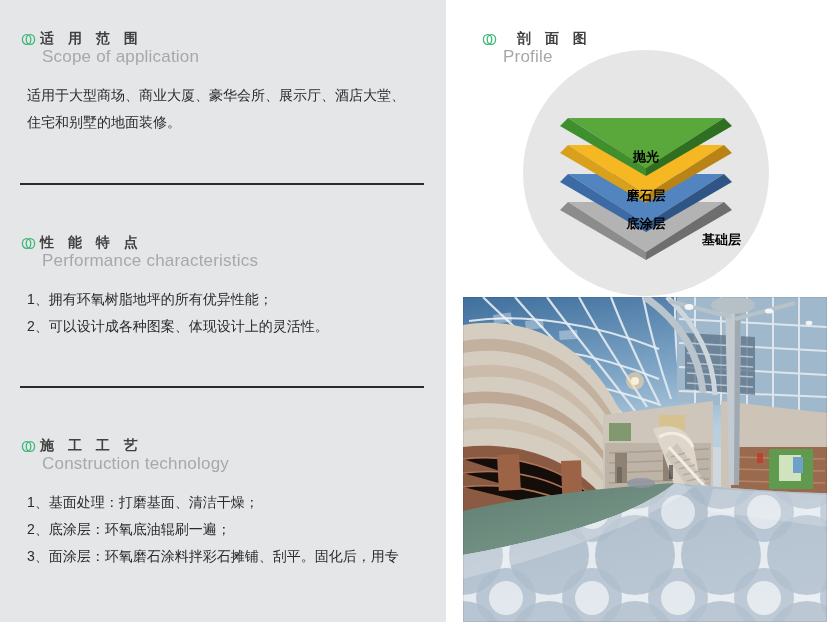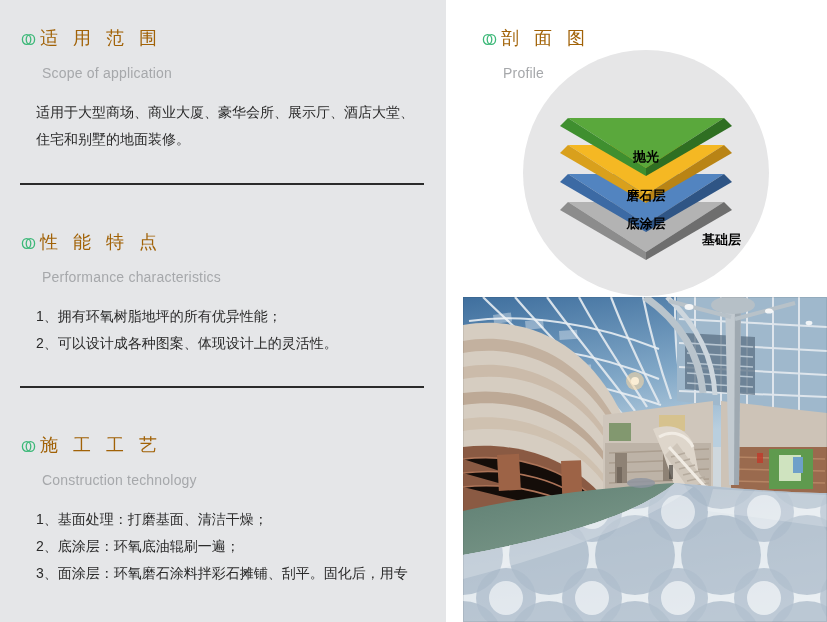--- a/index.html
+++ b/index.html
@@ -5,33 +5,33 @@
   html,body{margin:0;padding:0;background:#fff;}
   body{width:827px;height:622px;position:relative;overflow:hidden;
        font-family:"Liberation Sans","DejaVu Sans",sans-serif;}
 
   
   #left-panel{position:absolute;left:0;top:0;width:446px;height:622px;background:#e5e6e8;}
 
   .section{position:absolute;left:0;width:446px;}
   .sec-head{display:flex;align-items:flex-start;padding-left:20px;}
   .mark-icon{width:17px;height:17px;margin-right:3px;margin-top:3px;flex:none;}
-  .sec-title{font-size:18px;font-weight:normal;color:#a16207;letter-spacing:5px;line-height:21px;
+  .sec-title{font-size:14px;font-weight:bold;color:#404040;letter-spacing:5px;line-height:21px;
              white-space:nowrap;}
-  .sec-sub{padding-left:42px;font-size:14px;color:#a6a8ab;margin-top:18px;line-height:13px;
+  .sec-sub{padding-left:42px;font-size:17px;color:#a6a8ab;margin-top:1px;line-height:13px;
            letter-spacing:.2px;}
-  .sec-body{padding-left:36px;padding-right:22px;margin-top:19px;font-size:14px;color:#2b2b2b;
+  .sec-body{padding-left:27px;padding-right:22px;margin-top:19px;font-size:14px;color:#2b2b2b;
             line-height:27px;}
   .sec-body p{margin:0;}
 
   .divider{position:absolute;left:20px;width:404px;height:0;border-top:2px solid #2b2b2b;}
 
   
   #profile-head{position:absolute;left:481px;top:28px;}
-  #profile-head .sec-head{padding-left:0;}
+  #profile-head .sec-head{padding-left:0;gap:16px;}
   #profile-head .sec-sub{padding-left:22px;}
 
   #circle{position:absolute;left:523px;top:50px;width:246px;height:246px;border-radius:50%;
           background:#e6e6e7;}
 
   #stack{position:absolute;left:551px;top:118px;width:190px;height:160px;}
   .layer{position:absolute;left:0;width:190px;height:62px;}
   .layer svg{display:block;}
   .layer-label{position:absolute;left:0;width:190px;text-align:center;font-size:13px;
                color:#000000;font-weight:bold;line-height:15px;

